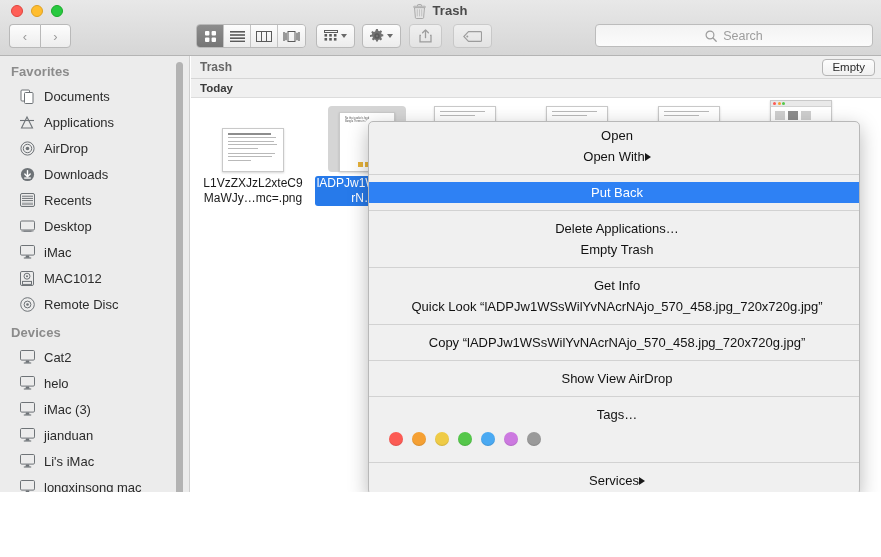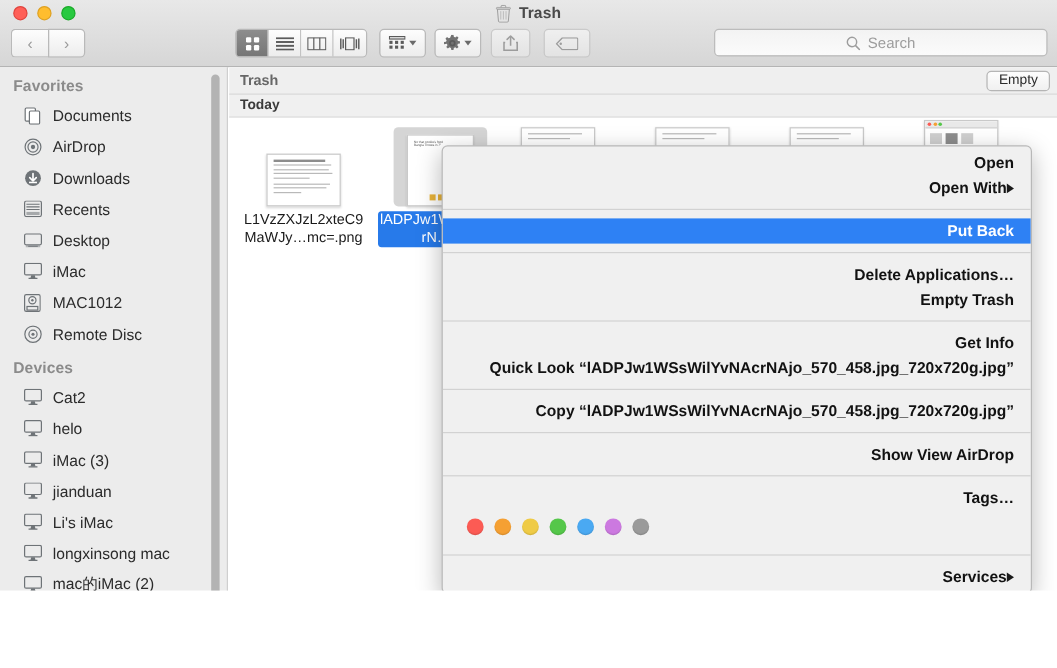--- a/index.html
+++ b/index.html
@@ -210,23 +210,22 @@
     width: 492px;
     background: #f0f0f0;
     border: 1px solid #b8b8b8;
     border-radius: 5px;
     box-shadow: 0 6px 20px rgba(0,0,0,.28);
     overflow: hidden;
     font-size: 13px; color: #121212;
   }
   .mi {
     height: 19px; display: flex; align-items: center;
-    padding: 0 14px 0 20px; justify-content: flex-end;
+    padding: 0 14px 0 20px; justify-content: center;
     white-space: nowrap;
-    font-weight: bold;
   }
   .mi.tall { height: 21px; }
   .mi.hl { background: #2e81f4; color: #fff; }
   .msep { height: 1px; background: #d2d2d2; margin: 4px 0; }
   .mgroup { padding: 3px 0; }
   .submark { width:0;height:0;border-top:4.5px solid transparent;border-bottom:4.5px solid transparent;border-left:6px solid #1a1a1a; }
   #tagrow { display: flex; gap: 9px; padding: 7px 0 9px 20px; }
   .tagdot { width: 14px; height: 14px; border-radius: 50%; box-shadow: inset 0 -1px 1px rgba(0,0,0,.12); }
 </style>
 </head>
@@ -350,20 +349,29 @@
           <span class="sb-ico">
             <svg width="15" height="15" viewBox="0 0 15 15">
               <rect x="1" y="1" width="8.5" height="11" rx="1" fill="#fff" stroke="#6e7377" stroke-width="1"></rect>
               <rect x="4.5" y="3.5" width="8.5" height="11" rx="1" fill="#fff" stroke="#6e7377" stroke-width="1"></rect>
             </svg>
           </span>
           <span>Documents</span>
         </div>
         <div class="sb-item">
           <span class="sb-ico">
+            <svg width="16" height="15" viewBox="0 0 16 15">
+              <path d="M8 2 13.5 13H2.5z" fill="none" stroke="#6e7377" stroke-width="1.1"></path>
+              <path d="M1 5.5h14" stroke="#6e7377" stroke-width="1.1"></path>
+            </svg>
+          </span>
+          <span>Applications</span>
+        </div>
+        <div class="sb-item">
+          <span class="sb-ico">
             <svg width="15" height="15" viewBox="0 0 15 15">
               <circle cx="7.5" cy="7.5" r="6.6" fill="none" stroke="#6e7377" stroke-width="1"></circle>
               <circle cx="7.5" cy="7.5" r="4.2" fill="none" stroke="#6e7377" stroke-width="1"></circle>
               <circle cx="7.5" cy="7.5" r="1.8" fill="#6e7377"></circle>
             </svg>
           </span>
           <span>AirDrop</span>
         </div>
         <div class="sb-item">
           <span class="sb-ico">

